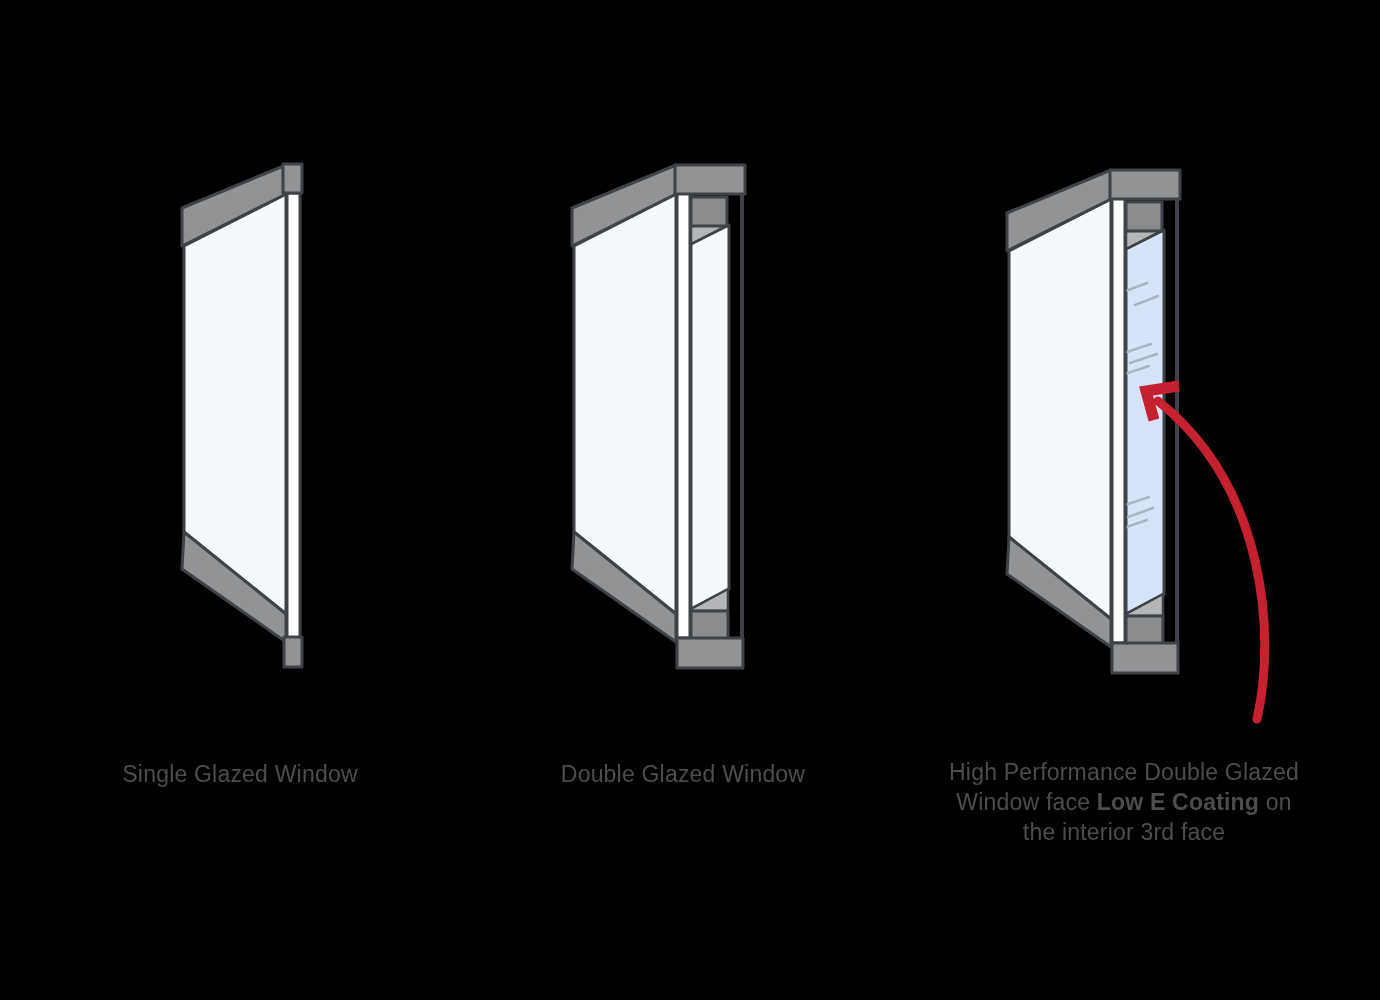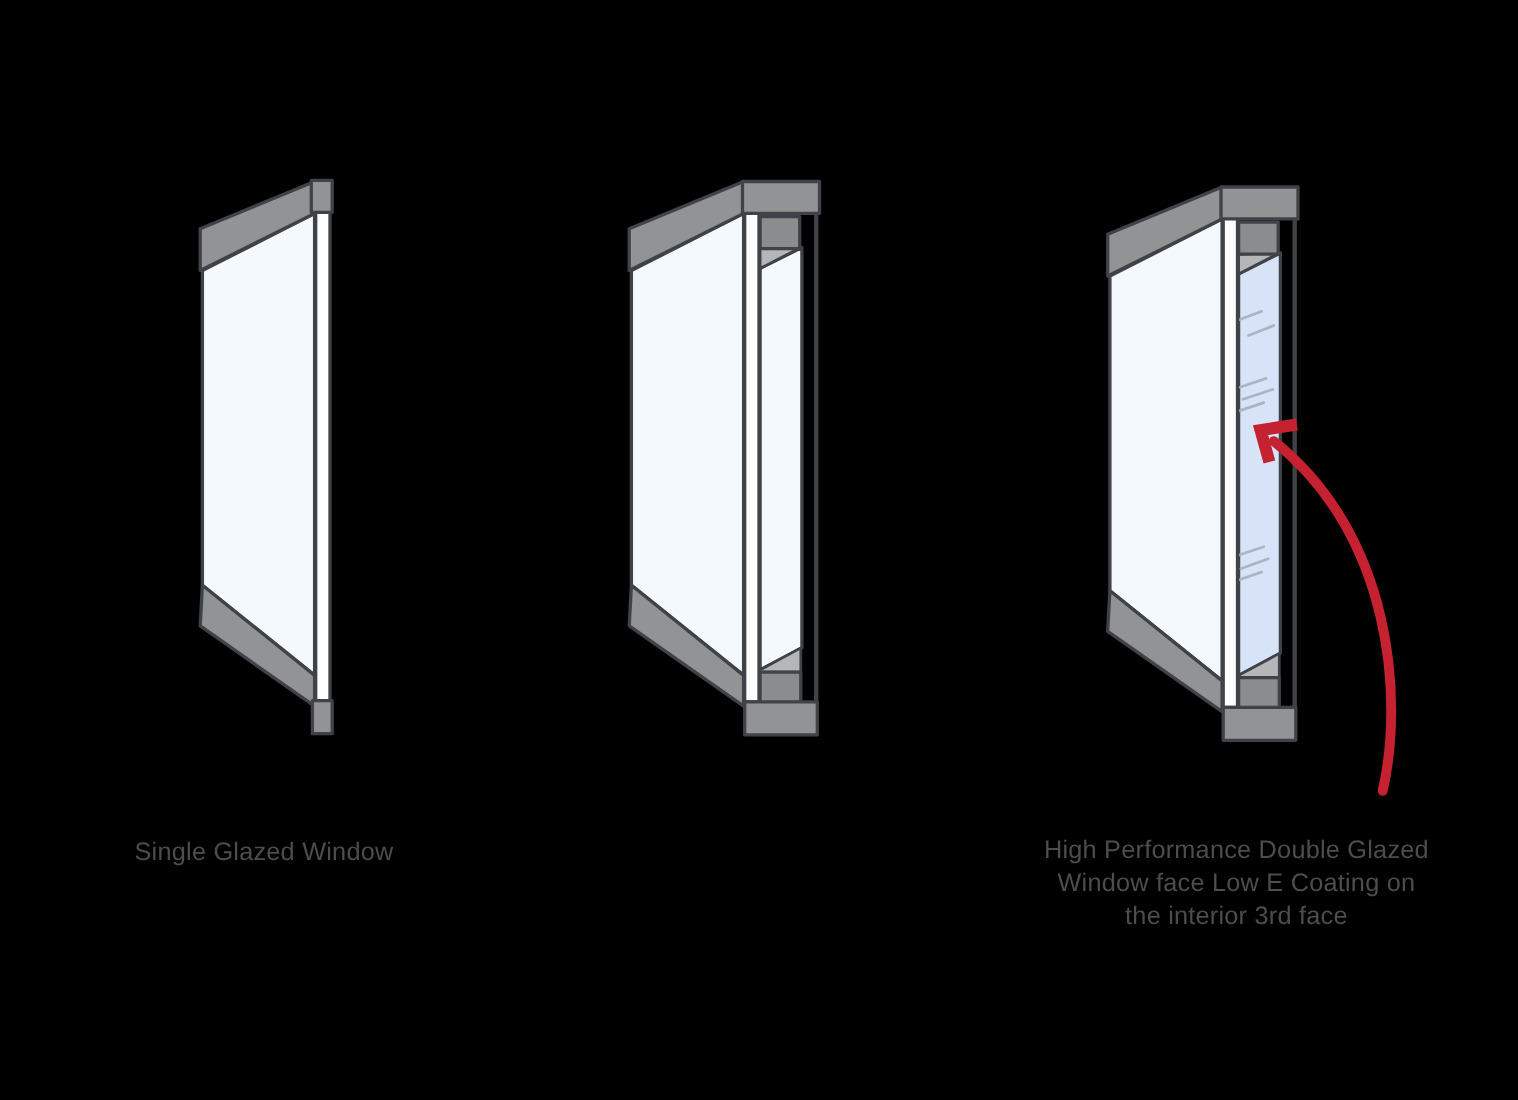--- a/index.html
+++ b/index.html
@@ -26,21 +26,21 @@
   .arrow-head  { stroke: var(--arrow-red); fill: none; stroke-width: 11; stroke-linecap: butt; stroke-linejoin: miter; }
 
   .label {
     position: absolute;
     color: var(--label-text, #4d4d4d);
     font-size: 23px;
     line-height: 30px;
     text-align: center;
     letter-spacing: 0.2px;
   }
-  .label strong { font-weight: normal; }
+  .label strong { font-weight: bold; }
 </style>
 </head>
 <body>
 
 <div class="canvas">
 
   <svg class="scene" width="1380" height="1000" viewBox="0 0 1380 1000">
 
     <g transform="translate(150,140)">
       <polygon class="glass" points="34,106 136,54 136,474 34,392"></polygon>
@@ -92,20 +92,21 @@
     </g>
 
     <g>
       <path class="arrow-shaft" d="M 1257 719 C 1276 636 1266 487 1158 401"></path>
       <path class="arrow-head" d="M 1179 386 L 1146 391 L 1154 420"></path>
     </g>
   </svg>
 
   <div class="label" style="left:60px; top:759px; width:360px;">Single Glazed Window</div>
 
+  <div class="label" style="left:503px; top:759px; width:360px;">Double Glazed Window</div>
 
   <div class="label" style="left:919px; top:757px; width:410px;text-align:center;">
     <span>High Performance Double Glazed</span><br>
     <span>Window face </span><strong>Low E Coating</strong><span> on</span><br>
     <span>the interior 3rd face</span>
   </div>
 
 </div>
 
 </body></html>

